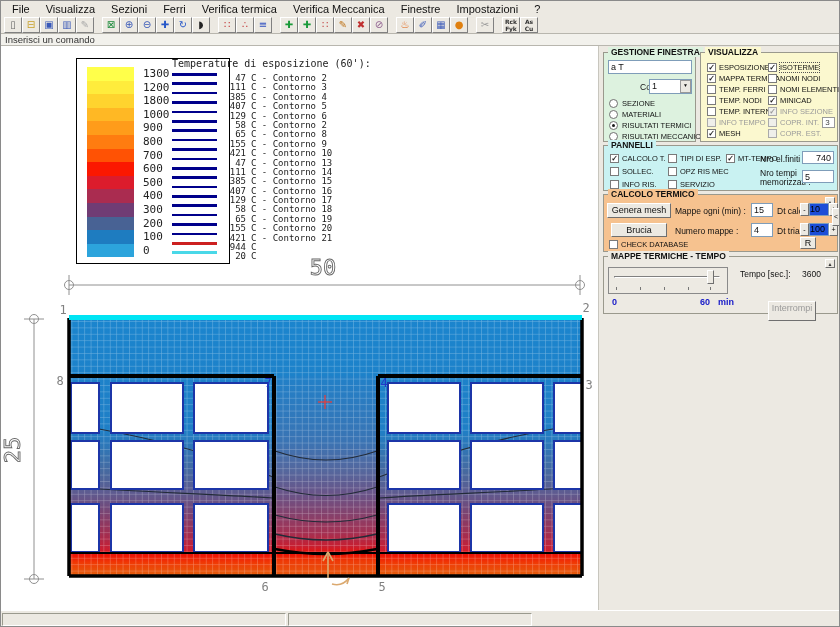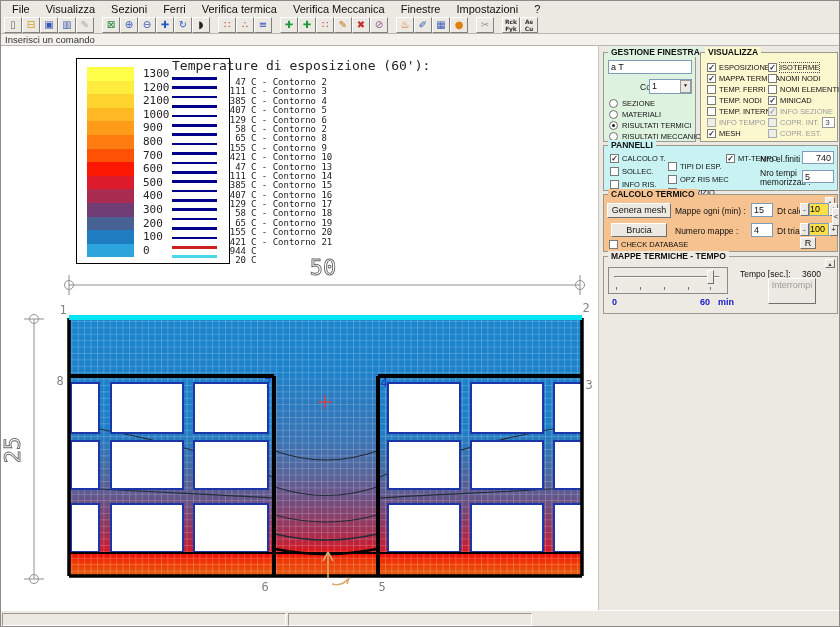--- a/index.html
+++ b/index.html
@@ -24,21 +24,21 @@
   .canvas svg { position:absolute; left:0; top:0; }
 
   
   .legend { position:absolute; left:75px; top:12px; width:154px; height:206px; background:#fff; border:1px solid #000; padding:8px 0 0 10px; }
   .lg-row { display:flex; height:13.6px; align-items:stretch; }
   .lg-swatch { width:47px; }
   .lg-val { font-family:"DejaVu Sans Mono", monospace; font-size:11px; color:#222; line-height:13.6px; padding-left:9px; }
 
   
   .contours { position:absolute; left:171px; top:12px; width:260px; }
-  .ct-title { font-family:"DejaVu Sans Mono", monospace; font-size:13px; color:#222; margin-bottom:4px; }
+  .ct-title { font-family:"DejaVu Sans Mono", monospace; font-size:10px; color:#222; margin-bottom:4px; }
   .ct-row { display:flex; align-items:flex-start; height:9.4px; }
   .ct-line { width:45px; height:2.6px; margin-right:7px; }
   .ct-temp { font-family:"DejaVu Sans Mono", monospace; font-size:9px; color:#222; width:22px; text-align:right; margin-right:5px; }
   .ct-label { font-family:"DejaVu Sans Mono", monospace; font-size:9px; color:#222; white-space:nowrap; }
 
   
   .rightpanel { position:absolute; left:597px; top:45px; width:243px; height:564px; background:#ECE9E2; border-left:1px solid #C8C6BE; }
   .gbox { position:absolute; border:1px solid #9a998d; }
   .gtitle { position:absolute; top:-6px; left:4px; padding:0 3px; font-size:8.5px; font-weight:bold; color:#111; background:inherit; white-space:nowrap; }
   .g-green { background:#DDF2DF; }
@@ -62,21 +62,21 @@
   .ckfield { width:13px; height:11px; background:#fff; border:1px solid #999; font-size:8px; padding-left:2px; color:#444; }
 
   .rdrow { display:flex; align-items:center; gap:4px; height:11px; }
   .rb { width:9px; height:9px; border:1px solid #707070; border-radius:50%; background:#fff; flex:none; }
   .rdrow.on .rb::after { content:""; display:block; width:3px; height:3px; margin:2px; background:#1a1a1a; border-radius:50%; }
   .rdlbl { font-size:7.5px; color:#111; white-space:nowrap; }
 
   .plabel { position:absolute; font-size:8.5px; color:#111; white-space:nowrap; }
   .spin { position:absolute; display:flex; height:13px; }
   .spin .sb { width:9px; background:#ECE9E2; border:1px solid; border-color:#fff #707070 #707070 #fff; font-size:7px; line-height:11px; text-align:center; }
-  .spin .sv { width:20px; background:#fde047; border:1px solid #7F9DB9; font-size:9px; line-height:11px; text-align:right; padding-right:12px; }
+  .spin .sv { width:20px; background:#1d4ed8; border:1px solid #7F9DB9; font-size:9px; line-height:11px; text-align:right; padding-right:12px; }
 
   
   .slbox { position:absolute; left:4px; top:10px; width:120px; height:27px; border:1px solid #8a8a8a; background:#EDEAE3; }
   .groove { position:absolute; left:5px; top:8px; width:106px; height:2px; border:1px solid #909090; border-color:#808080 #fff #fff #808080; }
   .thumb { position:absolute; left:98px; top:2px; width:7px; height:14px; background:#ECE9E2; border:1px solid; border-color:#fff #6f6f6f #6f6f6f #fff; }
   .tick { position:absolute; top:19px; width:1px; height:3px; background:#777; }
   .slblue { position:absolute; font-size:9px; font-weight:bold; color:#1518C8; }
 
   
   .statusbar { position:absolute; left:0; top:609px; width:840px; height:18px; background:#ECE9E2; border-top:1px solid #fff; display:flex; }
@@ -174,21 +174,21 @@
       <div class="lg-val">1300</div>
     </div>
 
     <div class="lg-row">
       <div class="lg-swatch" style="background: rgb(255, 236, 60);"></div>
       <div class="lg-val">1200</div>
     </div>
 
     <div class="lg-row">
       <div class="lg-swatch" style="background: rgb(255, 212, 46);"></div>
-      <div class="lg-val">2100</div>
+      <div class="lg-val">1800</div>
     </div>
 
     <div class="lg-row">
       <div class="lg-swatch" style="background: rgb(255, 184, 36);"></div>
       <div class="lg-val">1000</div>
     </div>
 
     <div class="lg-row">
       <div class="lg-swatch" style="background: rgb(255, 156, 26);"></div>
       <div class="lg-val">900</div>
@@ -613,21 +613,21 @@
     <div class="ckrow" style="height:13px;">
       <span class="cb"></span>
       <span class="cklbl">SOLLEC.</span>
     </div>
 
     <div class="ckrow" style="height:13px;">
       <span class="cb"></span>
       <span class="cklbl">INFO RIS.</span>
     </div>
   </div>
-    <div id="pan-col2" style="position:absolute; left:64px; top:14px;">
+    <div id="pan-col2" style="position:absolute; left:64px; top:6px;">
     <div class="ckrow" style="height:13px;">
       <span class="cb"></span>
       <span class="cklbl">TIPI DI ESP.</span>
     </div>
 
     <div class="ckrow" style="height:13px;">
       <span class="cb"></span>
       <span class="cklbl">OPZ RIS MEC</span>
     </div>
 
@@ -688,20 +688,20 @@
         <div class="tick" style="left:31px;"></div>
         <div class="tick" style="left:55px;"></div>
         <div class="tick" style="left:79px;"></div>
         <div class="tick" style="left:101px;"></div>
     </div>
     <div class="slblue" style="left:8px; top:40px;">0</div>
     <div class="slblue" style="left:96px; top:40px;">60</div>
     <div class="slblue" style="left:114px; top:40px;">min</div>
     <div class="plabel" style="left:136px; top:12px;">Tempo [sec.]:</div>
     <div class="plabel" style="left:198px; top:12px;">3600</div>
-    <div class="btn3d dis" style="left:164px; top:21px; width:48px; height:26px; line-height:13px;">Interrompi</div>
+    <div class="btn3d dis" style="left:164px; top:44px; width:48px; height:20px; line-height:13px;">Interrompi</div>
   </div>
 </div>
 
 <div class="statusbar">
   <div class="sseg s1"></div>
   <div class="sseg s2"></div>
 </div>
 
 </body></html>

